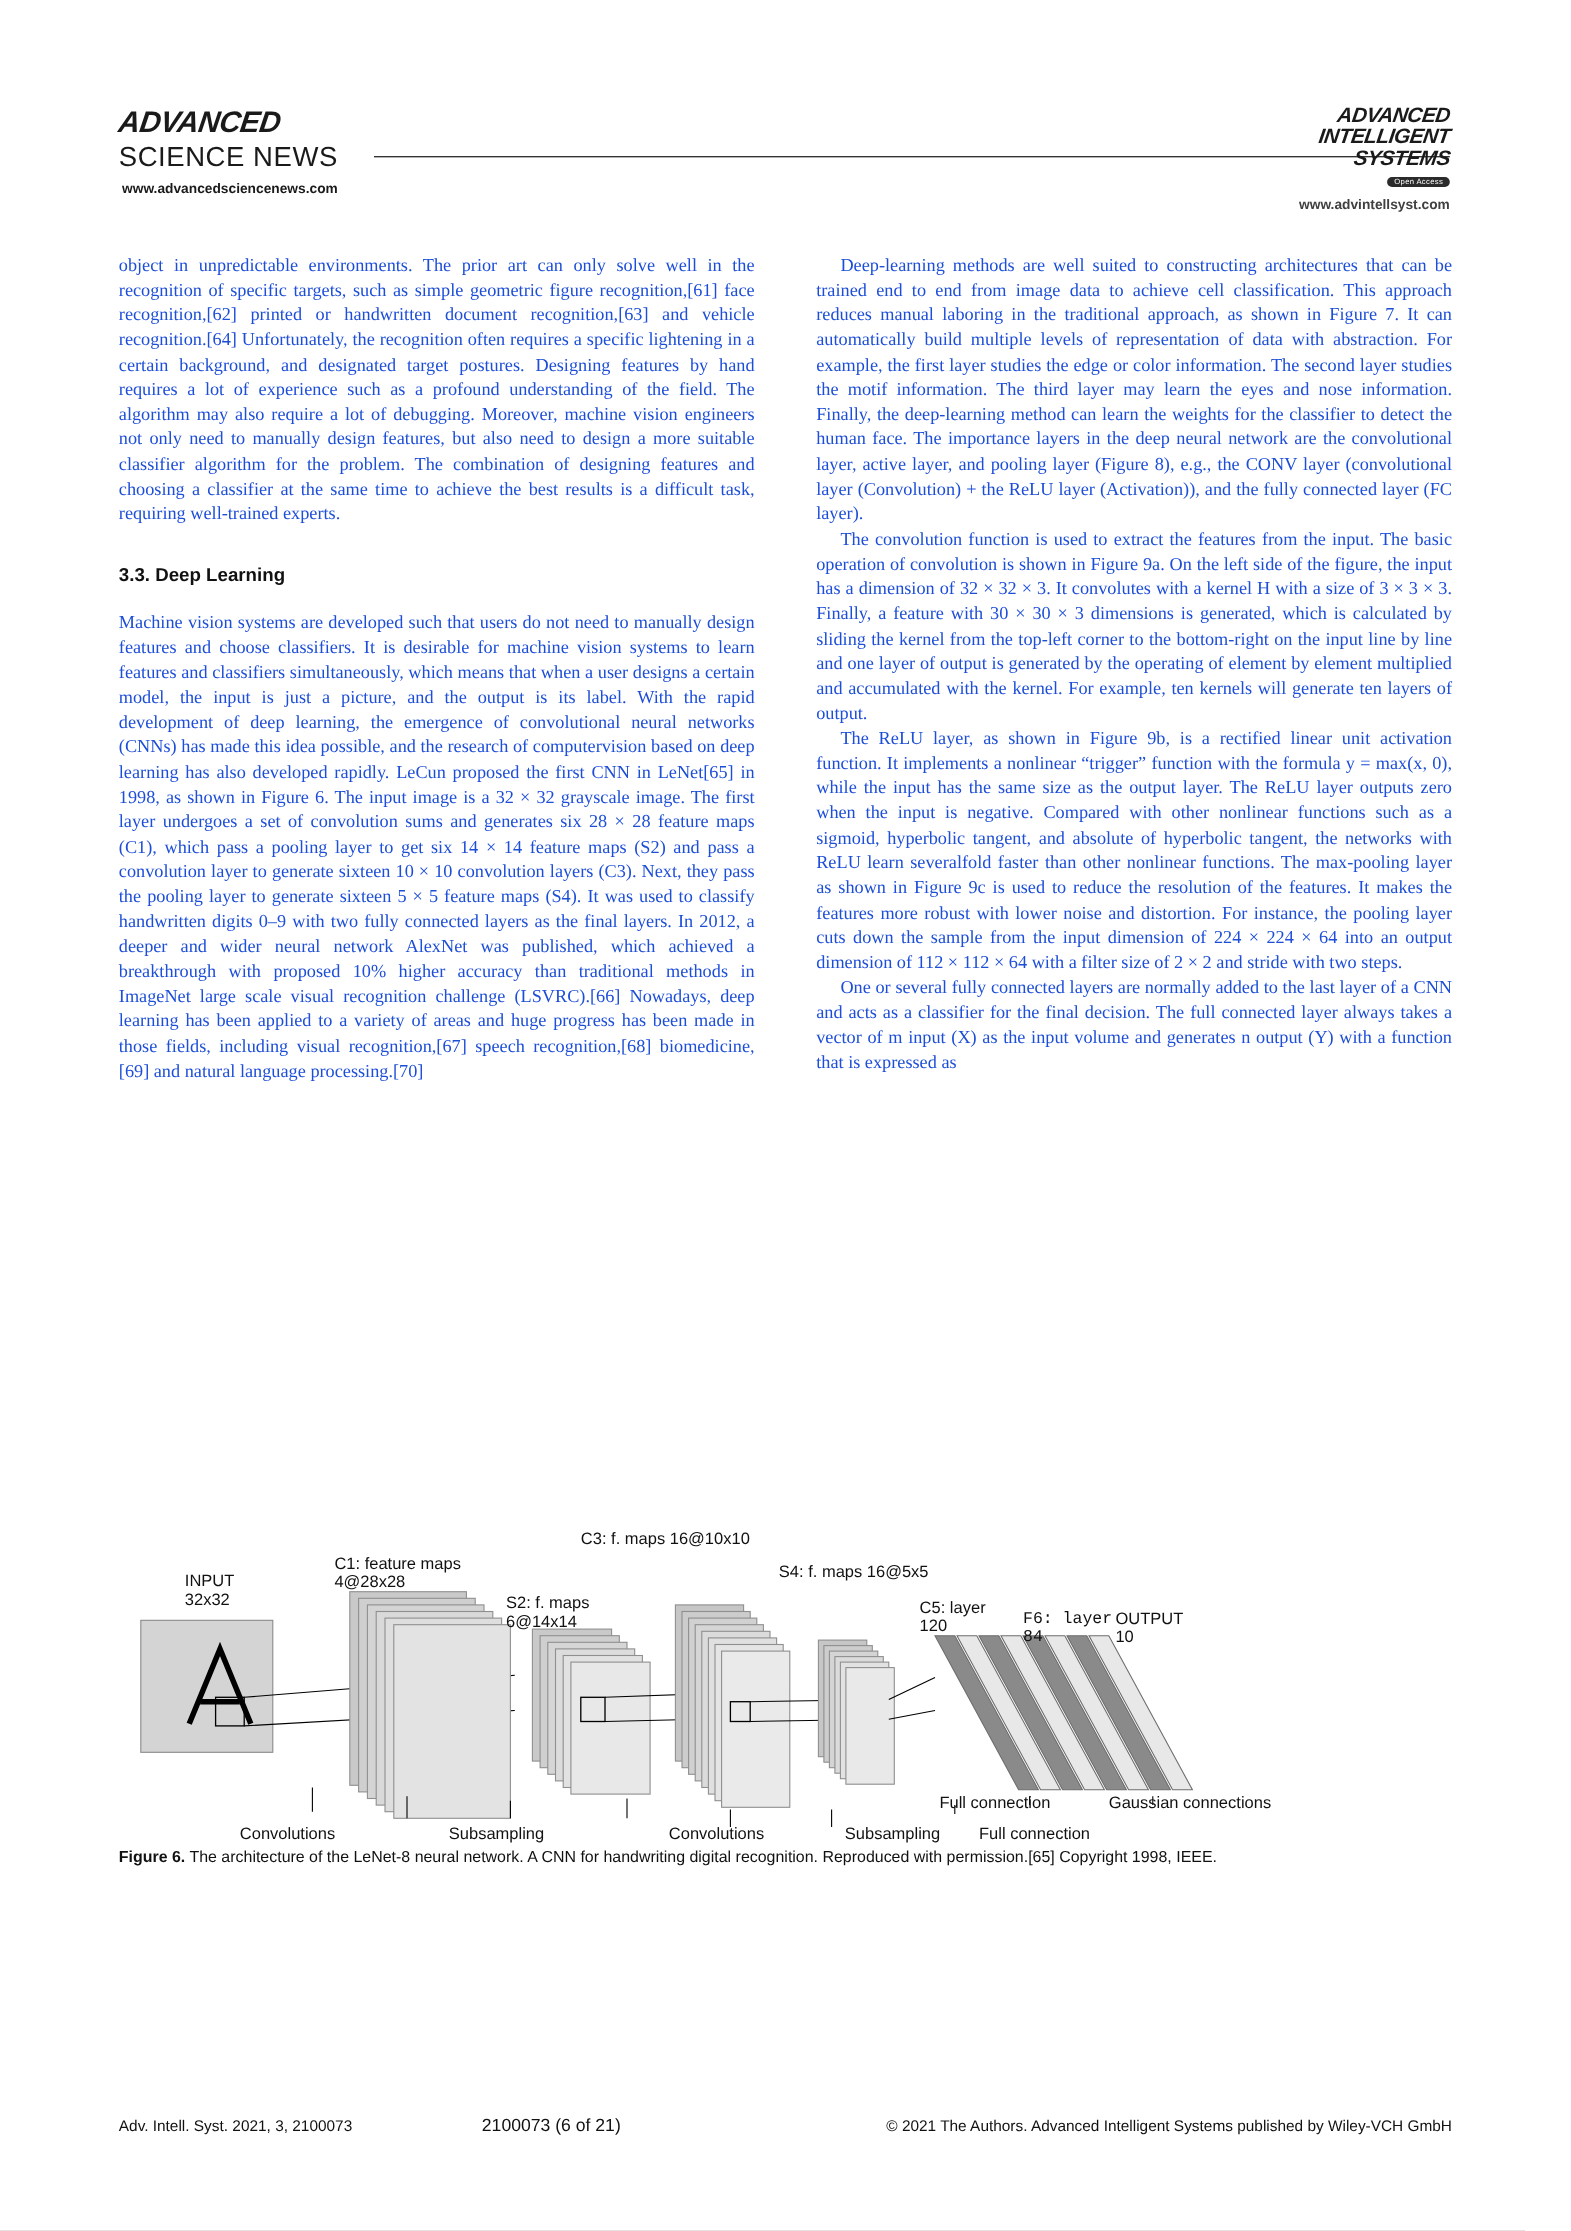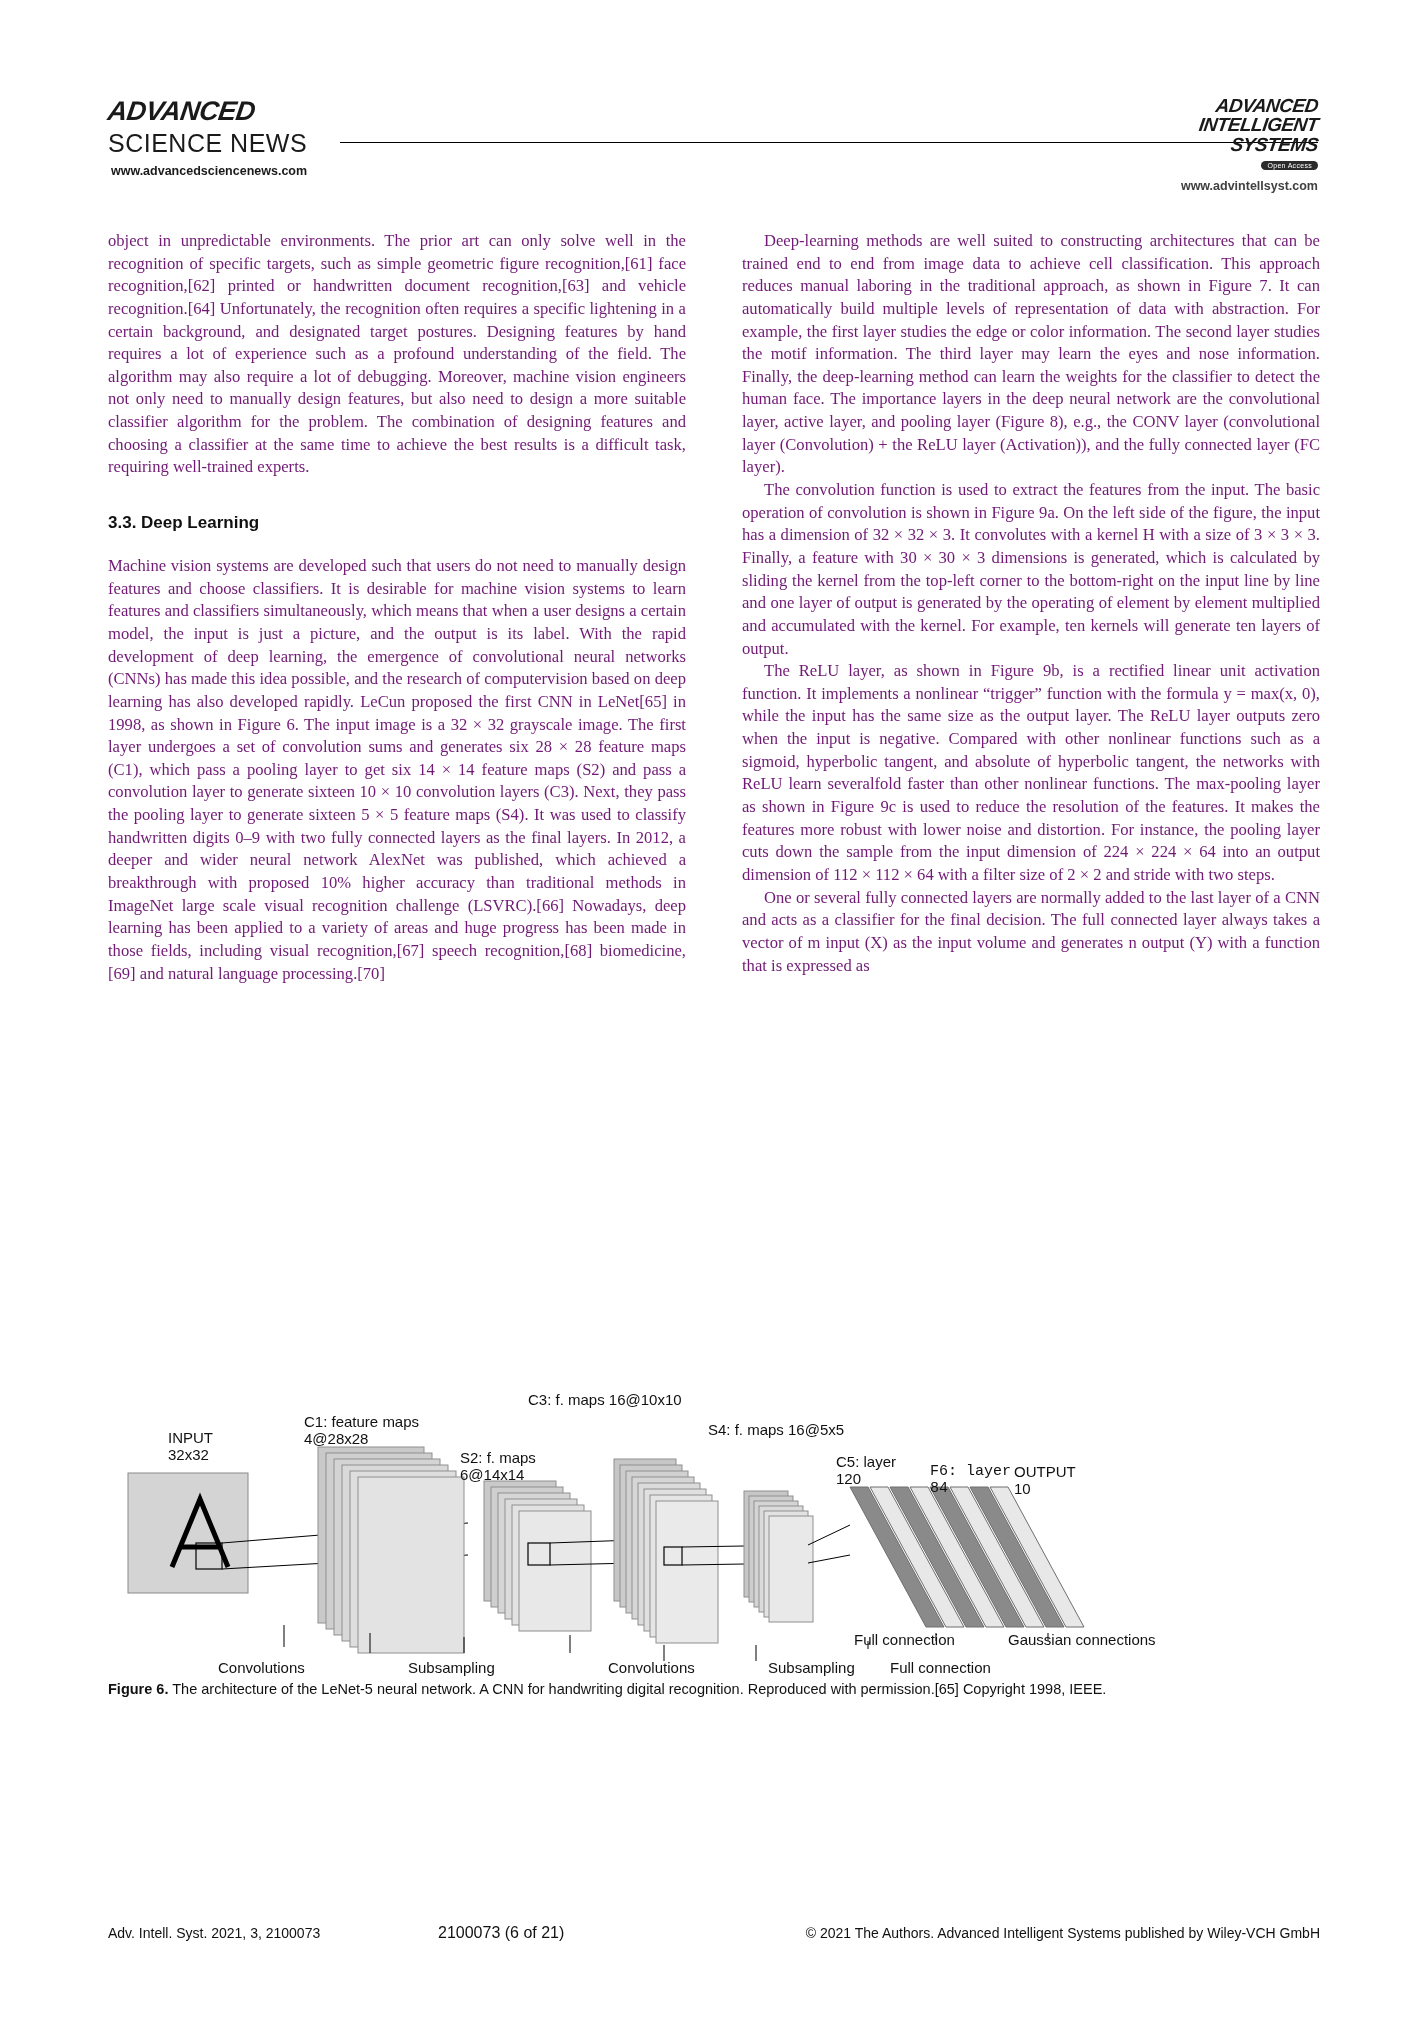--- a/index.html
+++ b/index.html
@@ -107,21 +107,21 @@
   }
   .col {
     width: 578px;
   }
   .col p {
     margin: 0;
     font-size: 16.6px;
     line-height: 1.365;
     text-align: justify;
     text-justify: inter-word;
-    color: #701a75;
+    color: #1d4ed8;
     hyphens: auto;
   }
   .col p.indent {
     text-indent: 22px;
   }
   h3.section {
     font-family: "Liberation Sans", sans-serif;
     font-size: 17px;
     font-weight: bold;
     margin: 34px 0 22px 0;
@@ -330,21 +330,21 @@
       <div class="fig-label" style="left:300px; top:252px;">Subsampling</div>
       <div class="fig-label" style="left:500px; top:252px;">Convolutions</div>
       <div class="fig-label" style="left:660px; top:252px;">Subsampling</div>
       <div class="fig-label" style="left:746px; top:224px;">Full connection</div>
       <div class="fig-label" style="left:900px; top:224px;">Gaussian connections</div>
       <div class="fig-label" style="left:782px; top:252px;">Full connection</div>
     </div>
 
     <div class="caption">
       <b>Figure 6.</b>
-      <span>The architecture of the LeNet-5 neural network. A CNN for handwriting digital recognition. Reproduced with permission.[65] Copyright 1998, IEEE.</span>
+      <span>The architecture of the LeNet-8 neural network. A CNN for handwriting digital recognition. Reproduced with permission.[65] Copyright 1998, IEEE.</span>
     </div>
   </div>
 
   <div class="footer">
     <div class="f-left">Adv. Intell. Syst. 2021, 3, 2100073</div>
     <div class="f-center">2100073 (6 of 21)</div>
     <div class="f-right">© 2021 The Authors. Advanced Intelligent Systems published by Wiley-VCH GmbH</div>
   </div>
 
   <div class="side-text">26403567, 2021, 11, Downloaded from https://onlinelibrary.wiley.com/doi/10.1002/aisy.202100073 by Test, Wiley Online Library on [03/12/2024]. See the Terms and Conditions (https://onlinelibrary.wiley.com/terms-and-conditions) on Wiley Online Library for rules of use; OA articles are governed by the applicable Creative Commons License</div>

